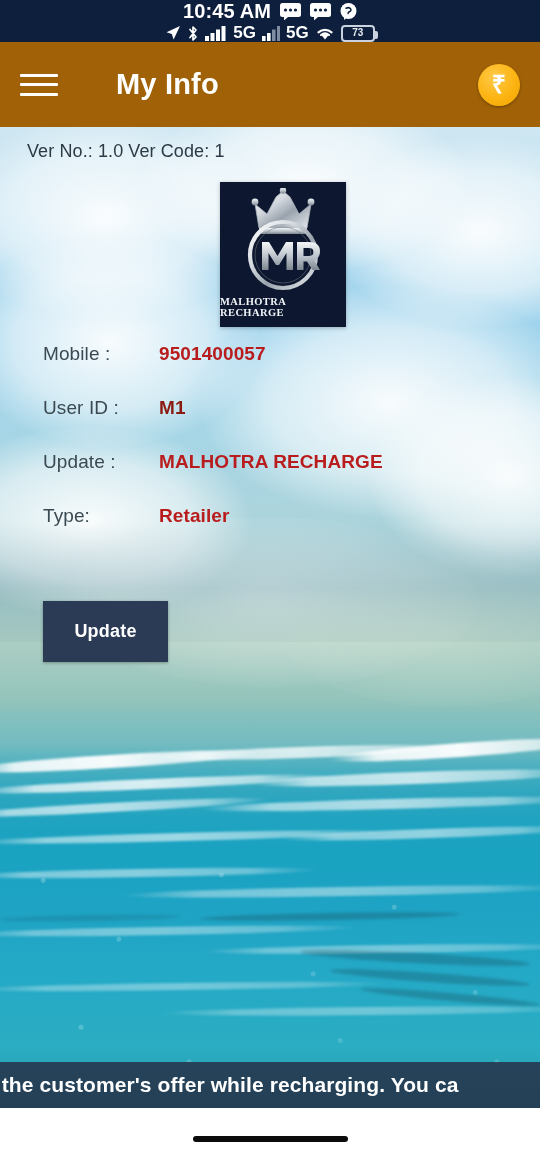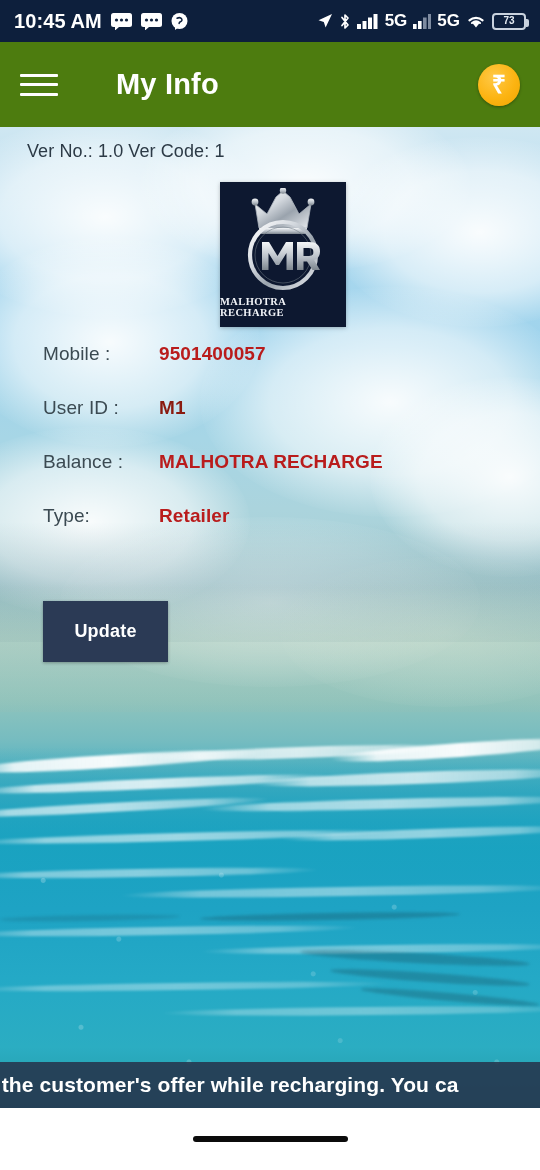--- a/index.html
+++ b/index.html
@@ -12,41 +12,42 @@
   }
   #app { position:relative; width:540px; height:1170px; overflow:hidden; }
 
   
   .statusbar {
     position:absolute; top:0; left:0; width:540px; height:42px;
     background:#0d1f3c;
     display:flex; align-items:center; justify-content:space-between;
     padding:0 14px;
     z-index:30;
+    flex-direction:column;
   }
   .sb-left { display:flex; align-items:center; gap:9px; }
   .sb-time { color:#fff; font-size:20px; font-weight:bold; letter-spacing:.1px; }
   .sb-right { display:flex; align-items:center; gap:6px; }
   .sb-icon { display:flex; align-items:center; }
 
   .battery {
     width:34px; height:17px; border:2px solid #c9d2de; border-radius:4px;
     display:flex; align-items:center; justify-content:center;
     position:relative;
   }
   .battery:after {
     content:""; position:absolute; right:-5px; top:4px;
     width:3px; height:8px; background:#c9d2de; border-radius:0 2px 2px 0;
   }
   .battery span { color:#e6ecf3; font-size:10px; font-weight:bold; line-height:1; }
 
   
   .appbar {
     position:absolute; top:42px; left:0; width:540px; height:85px;
-    background:#4d7c0f;
+    background:#a16207;
     display:flex; align-items:center;
     padding:0 20px;
     z-index:25;
   }
   .hamburger { width:38px; height:28px; display:flex; flex-direction:column;
     justify-content:space-between; cursor:pointer; padding:3px 0; }
   .hamburger i { display:block; height:3px; background:#fff; border-radius:1px; width:100%; }
   .appbar-title {
     color:#ffffff; font-size:29px; font-weight:bold; margin-left:58px;
     letter-spacing:.2px;
@@ -406,21 +407,21 @@
     <div class="fields">
       <div class="field-row">
         <div class="field-label">Mobile :</div>
         <div class="field-value">9501400057</div>
       </div>
       <div class="field-row">
         <div class="field-label">User ID :</div>
         <div class="field-value accent">M1</div>
       </div>
       <div class="field-row">
-        <div class="field-label">Balance :</div>
+        <div class="field-label">Update :</div>
         <div class="field-value">MALHOTRA RECHARGE</div>
       </div>
       <div class="field-row">
         <div class="field-label">Type:</div>
         <div class="field-value">Retailer</div>
       </div>
     </div>
 
     <div class="btn-row">
       <button class="btn update">Update</button>

